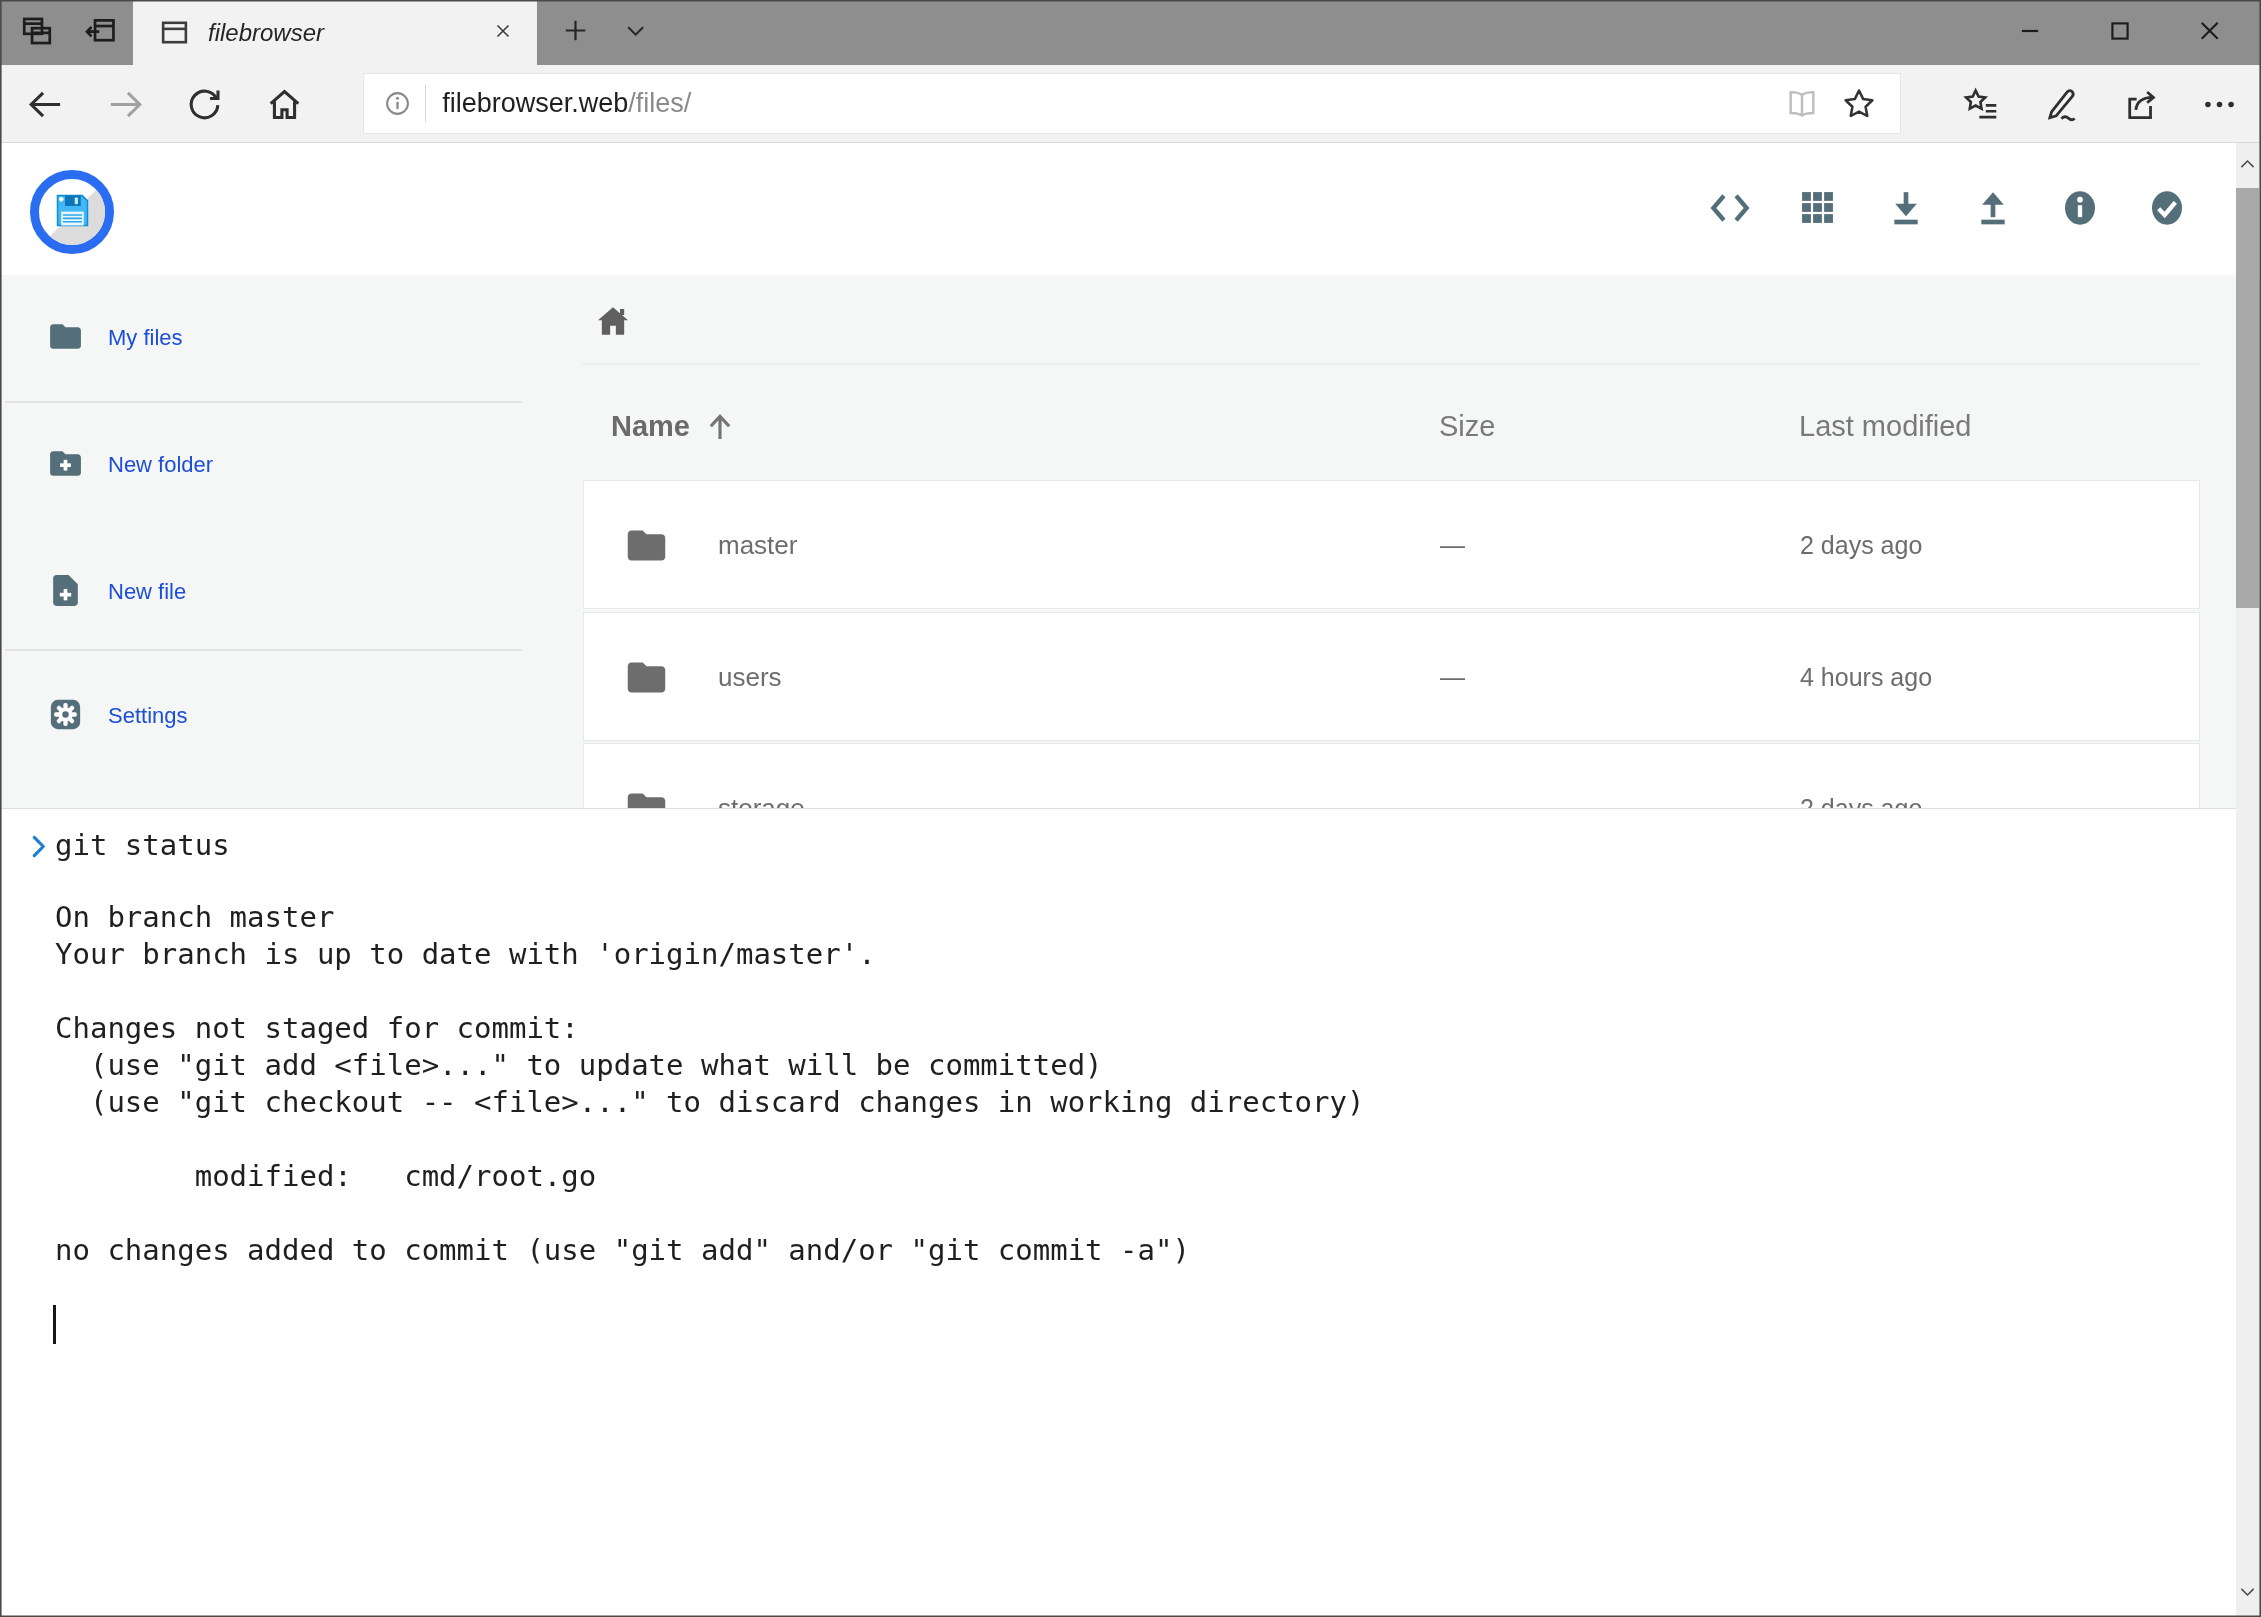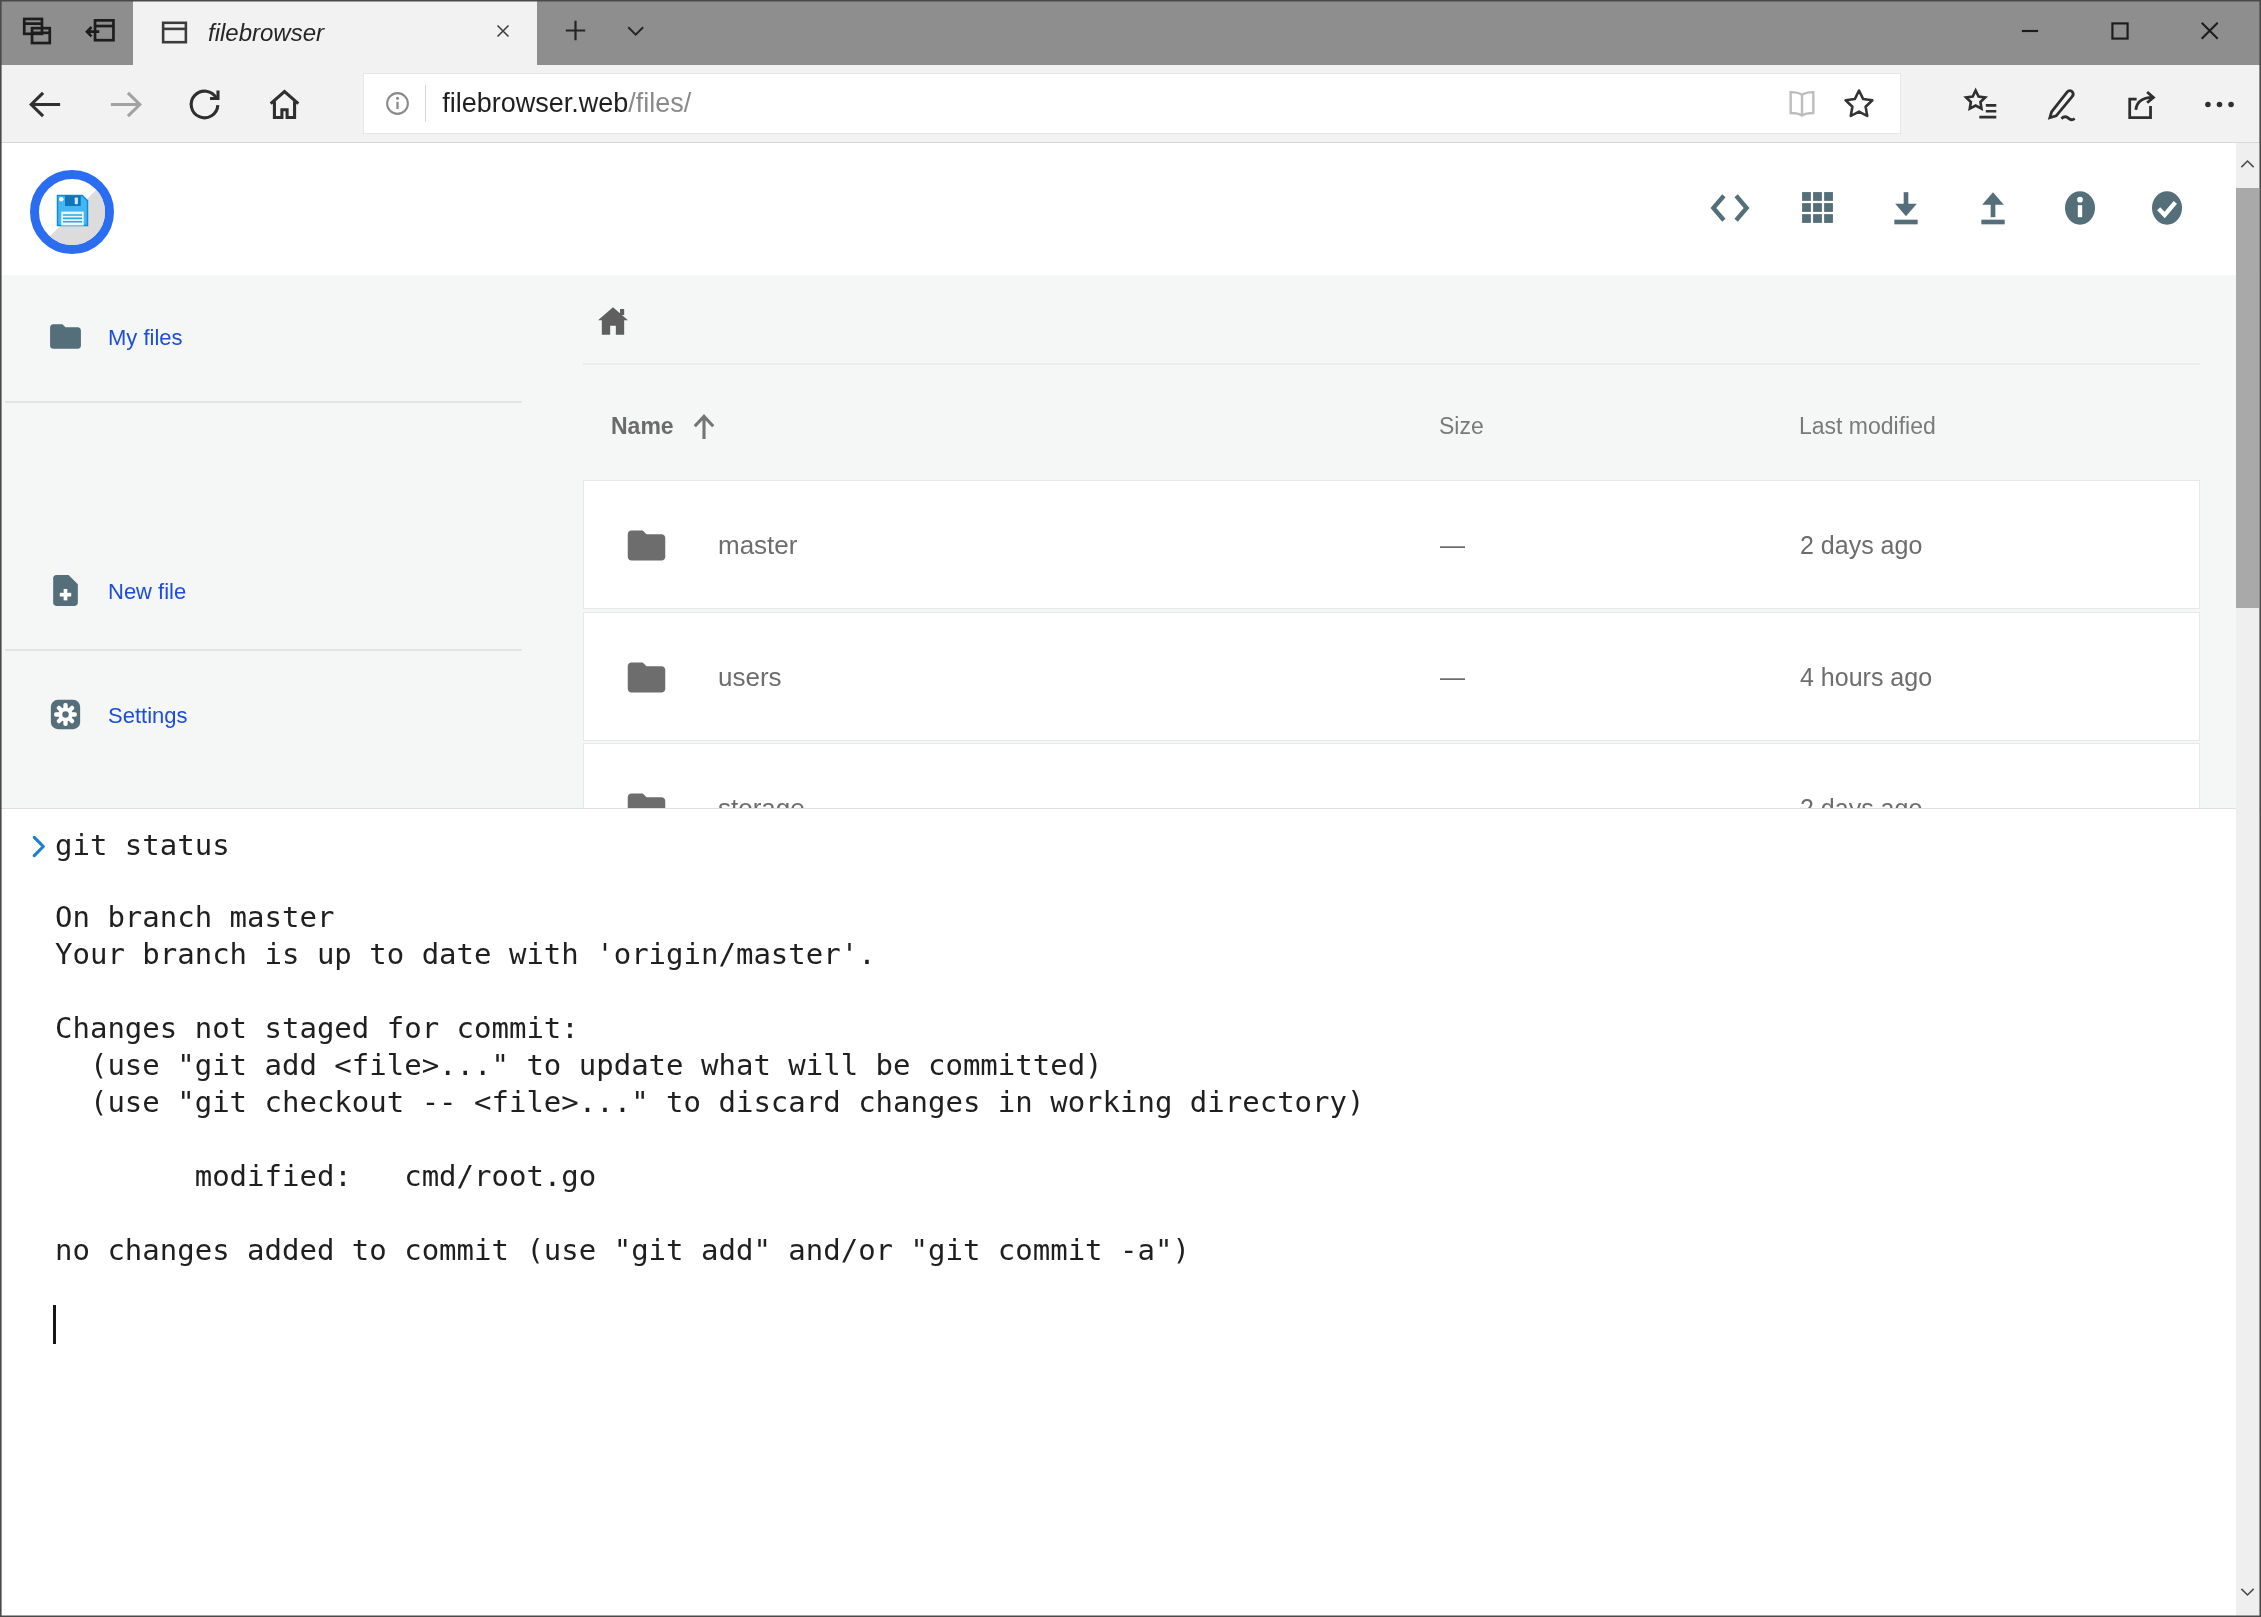--- a/index.html
+++ b/index.html
@@ -45,21 +45,21 @@
   .hdr-actions button{position:absolute;top:37px;width:61px;height:58px;display:flex;align-items:center;justify-content:center;}
 
   
   .content{position:absolute;left:0;top:275px;width:2261px;height:1342px;background:#f5f6f6;overflow:hidden;}
   .side-item{position:absolute;left:0;width:533px;height:89px;display:flex;align-items:center;padding-left:47px;}
   .side-item .lbl{margin-left:24px;font-size:22px;color:#1d4ed8;}
   .side-div{position:absolute;left:4.8px;width:517px;height:1.6px;background:#e3e3e3;}
 
   .crumb{position:absolute;left:589px;top:27.4px;width:48px;height:42px;display:flex;align-items:center;justify-content:center;}
   .list-div{position:absolute;left:583px;top:88px;width:1617px;height:2.4px;background:#ececec;}
-  .colhdr{position:absolute;top:132px;height:39px;display:flex;align-items:center;font-size:23px;color:#7a7a7a;}
+  .colhdr{position:absolute;top:132px;height:39px;display:flex;align-items:center;font-size:29px;color:#7a7a7a;}
   .colhdr.name{left:611px;color:#6b6b6b;font-weight:700;}
   .colhdr.name svg{margin-left:13px;}
   .row{position:absolute;left:583px;width:1617px;height:129px;background:#fff;border:0.8px solid #e7e9e9;}
   .row .ficon{position:absolute;left:40px;top:42px;}
   .row .fname{position:absolute;left:134px;top:0;height:129px;display:flex;align-items:center;font-size:26px;color:#6d6d6d;}
   .row .fsize{position:absolute;left:856px;top:0;height:129px;display:flex;align-items:center;font-size:25px;color:#6d6d6d;}
   .row .fdate{position:absolute;left:1216px;top:0;height:129px;display:flex;align-items:center;font-size:25px;color:#6d6d6d;}
 
   
   .terminal{position:absolute;left:0;top:808px;width:2261px;height:809px;background:#fff;border-top:1.6px solid #dfdfdf;z-index:5;}
@@ -325,20 +325,30 @@
 
   <div class="content">
 
     <div class="side-item" style="top:18px;">
       <span><svg width="37" height="37" viewBox="0 0 24 24">
             <path d="M10 4H4c-1.1 0-2 .9-2 2v12c0 1.1.9 2 2 2h16c1.1 0 2-.9 2-2V8c0-1.1-.9-2-2-2h-8l-2-2z" fill="#546e7a"></path>
           </svg></span>
       <span class="lbl">My files</span>
     </div>
     <div class="side-div" style="top:126px;"></div>
+    <div class="side-item" style="top:145px;">
+      <span><svg width="37" height="37" viewBox="0 0 24 24">
+            <path d="M10 4H4c-1.1 0-2 .9-2 2v12c0 1.1.9 2 2 2h16c1.1 0 2-.9 2-2V8c0-1.1-.9-2-2-2h-8l-2-2z" fill="#546e7a"></path>
+            <g fill="#fff">
+              <rect x="10.8" y="9.6" width="2.4" height="7"></rect>
+              <rect x="8.5" y="11.9" width="7" height="2.4"></rect>
+            </g>
+          </svg></span>
+      <span class="lbl">New folder</span>
+    </div>
     <div class="side-item" style="top:272px;">
       <span><svg width="37" height="37" viewBox="0 0 24 24">
             <path d="M14 2H6c-1.1 0-2 .9-2 2v16c0 1.1.9 2 2 2h12c1.1 0 2-.9 2-2V8l-6-6z" fill="#546e7a"></path>
             <g fill="#fff">
               <rect x="10.8" y="11" width="2.4" height="7.4"></rect>
               <rect x="8.3" y="13.5" width="7.4" height="2.4"></rect>
             </g>
           </svg></span>
       <span class="lbl">New file</span>
     </div>

